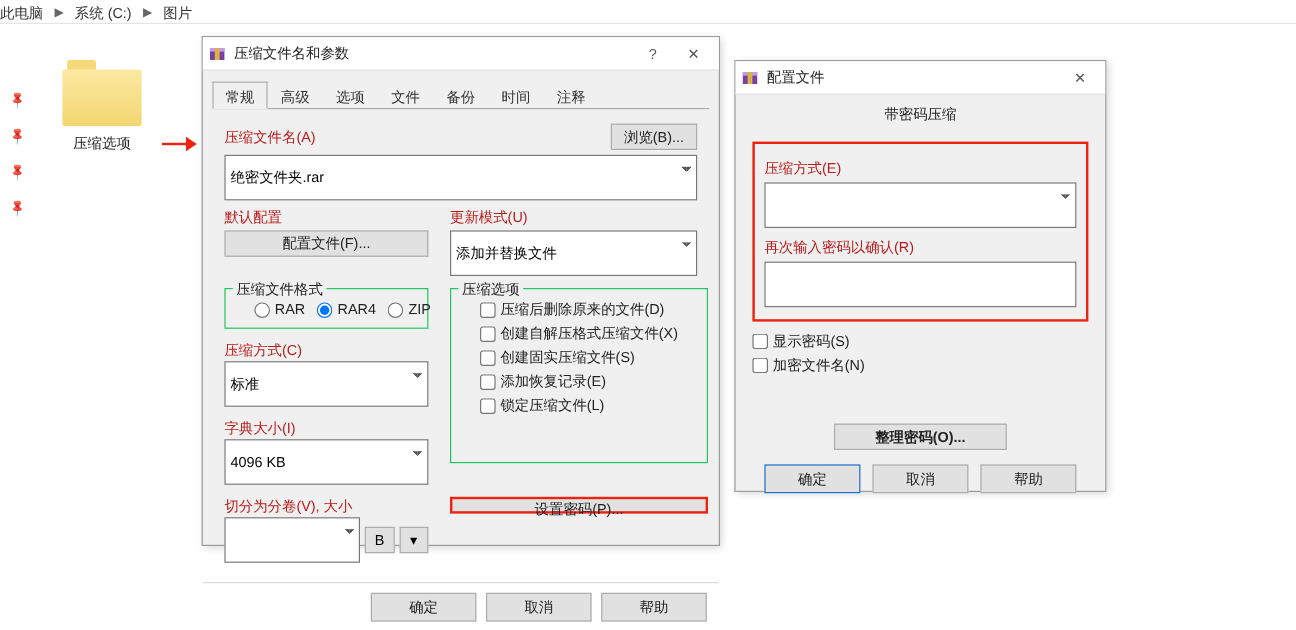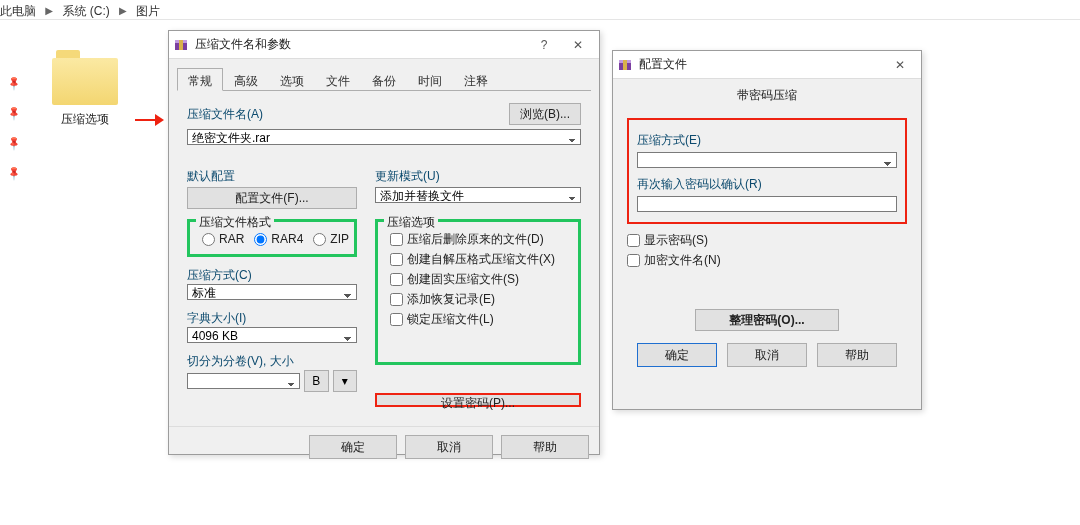--- a/index.html
+++ b/index.html
@@ -31,31 +31,31 @@
   .titlebar .title { flex:1; color:#222; }
   .titlebar .tbtn { width:34px; height:28px; display:flex; align-items:center; justify-content:center; color:#555;}
 
   
   #rar-dialog { left:168px; top:30px; width:432px; height:425px; }
   .tabstrip { margin:8px 8px 0; height:24px; border-bottom:1px solid #aeaeae; display:flex; }
   .tab-item { padding:4px 10px 3px; border:1px solid transparent; position:relative; top:1px; color:#333; }
   .tab-item.active { background:#f0f0f0; border:1px solid #aeaeae; border-bottom:1px solid #f0f0f0; }
   .rar-body { padding:12px 18px 6px; }
   .row { display:flex; align-items:center; margin-bottom:4px; }
-  .lbl { color:#0c4a6e; }
-  .wide-input, .wide-select { width:100%; height:16px; border:1px solid #7a7a7a; background:#fff; padding:1px 4px; }
+  .lbl { color:#b91c1c; }
+  .wide-input, .wide-select { width:100%; height:38px; border:1px solid #7a7a7a; background:#fff; padding:1px 4px; }
   .wide-select { appearance:none; background-image:linear-gradient(45deg,transparent 50%,#555 50%),linear-gradient(135deg,#555 50%,transparent 50%); background-position:right 8px top 9px, right 4px top 9px; background-size:4px 4px; background-repeat:no-repeat; }
   .btn { height:22px; min-width:72px; padding:0 10px; background:#e1e1e1; border:1px solid #adadad; color:#222; }
   .btn.wide { width:100%; }
 
   .two-col { display:flex; gap:18px; }
   .col-l { width:170px; }
   .col-r { flex:1; }
 
-  .group { border:3px solid #22c55e; padding:6px 12px 8px; margin-top:6px; position:relative; }
+  .group { border:1px solid #22c55e; padding:6px 24px 8px; margin-top:6px; position:relative; }
   .group-title { position:absolute; top:-8px; left:6px; background:#f0f0f0; padding:0 3px; color:#222; }
   .radio-row { display:flex; gap:10px; padding-top:4px; }
   .radio-row label, .chk-row label { display:flex; align-items:center; gap:4px; color:#222; white-space:nowrap;}
   input[type=radio],input[type=checkbox]{ width:13px; height:13px; }
 
   .chk-row { display:flex; align-items:center; gap:4px; margin:3px 0; }
 
   .bottom-row { display:flex; gap:8px; justify-content:flex-end; padding:8px 10px; border-top:1px solid #ddd; margin-top:10px; }
   .bottom-row .btn { min-width:88px; height:24px; }
 
@@ -133,21 +133,21 @@
 
   <div class="rar-body">
     <div class="row" style="justify-content:space-between;">
       <span class="lbl">压缩文件名(A)</span>
       <button class="btn">浏览(B)...</button>
     </div>
     <select class="wide-select">
       <option>绝密文件夹.rar</option>
     </select>
 
-    <div class="two-col" style="margin-top:23px;">
+    <div class="two-col" style="margin-top:6px;">
       <div class="col-l">
         <div class="lbl">默认配置</div>
         <button class="btn wide" style="margin-top:2px;">配置文件(F)...</button>
       </div>
       <div class="col-r">
         <div class="lbl">更新模式(U)</div>
         <select class="wide-select" style="margin-top:2px;">
           <option>添加并替换文件</option>
         </select>
       </div>

